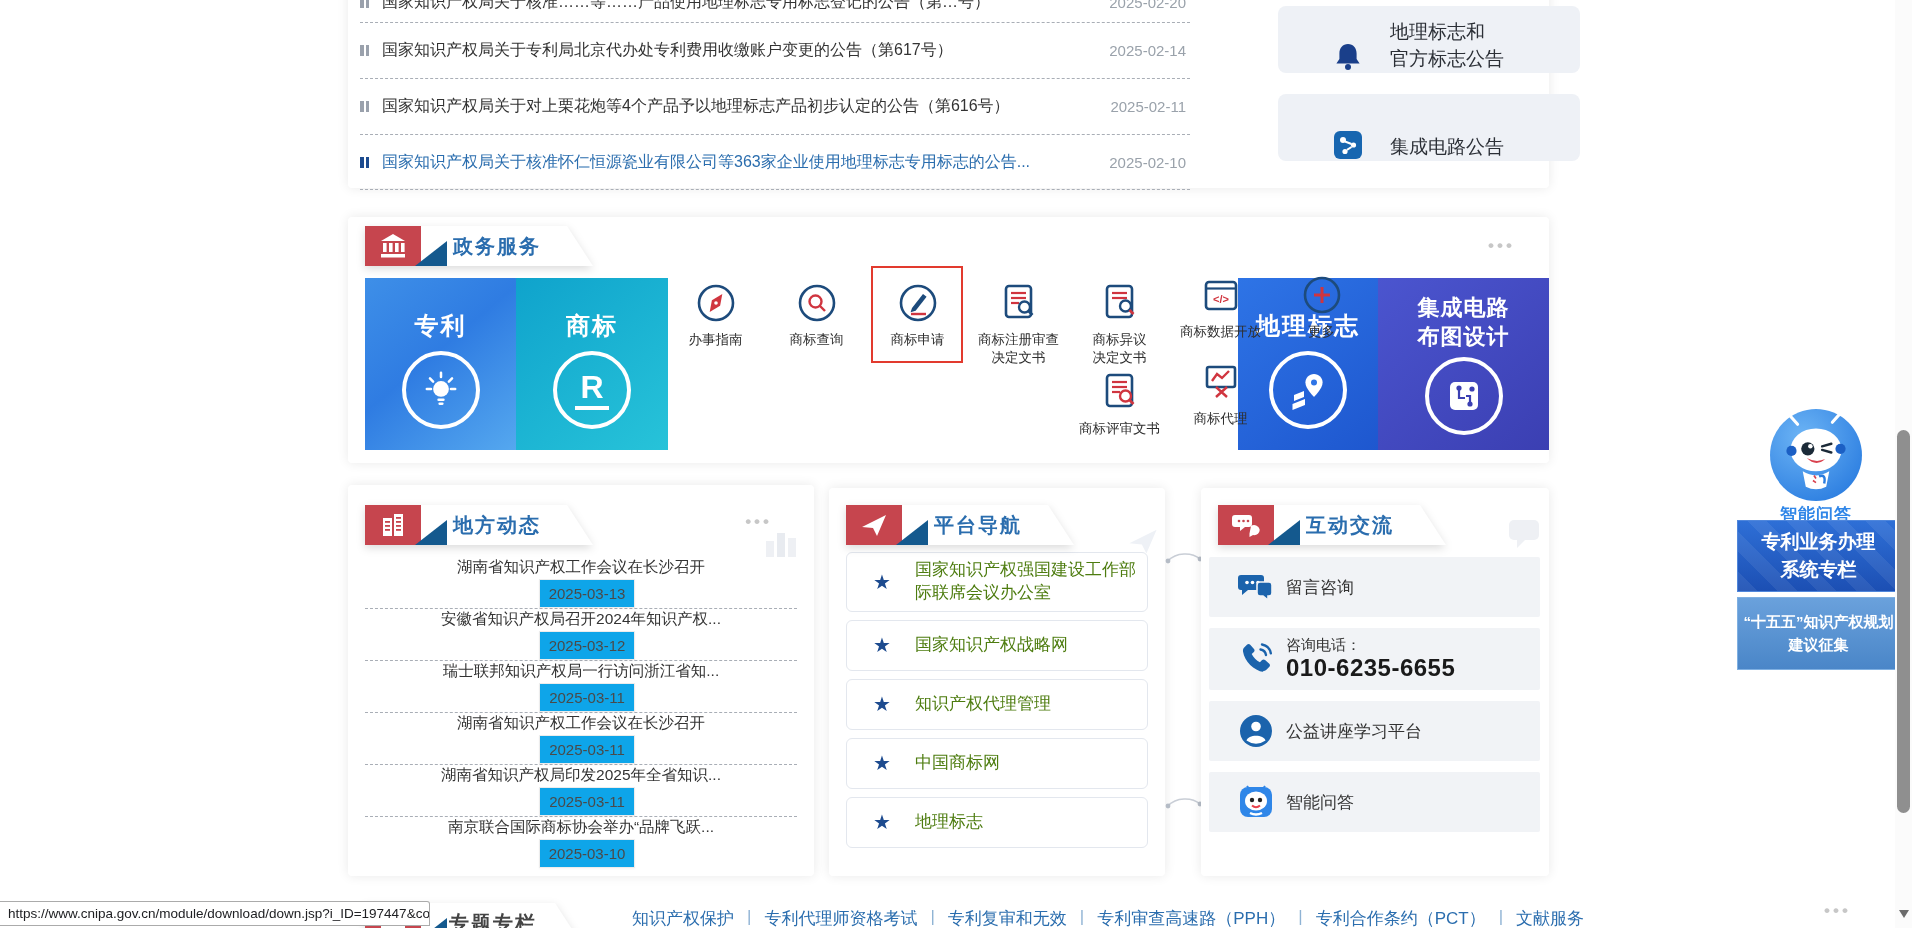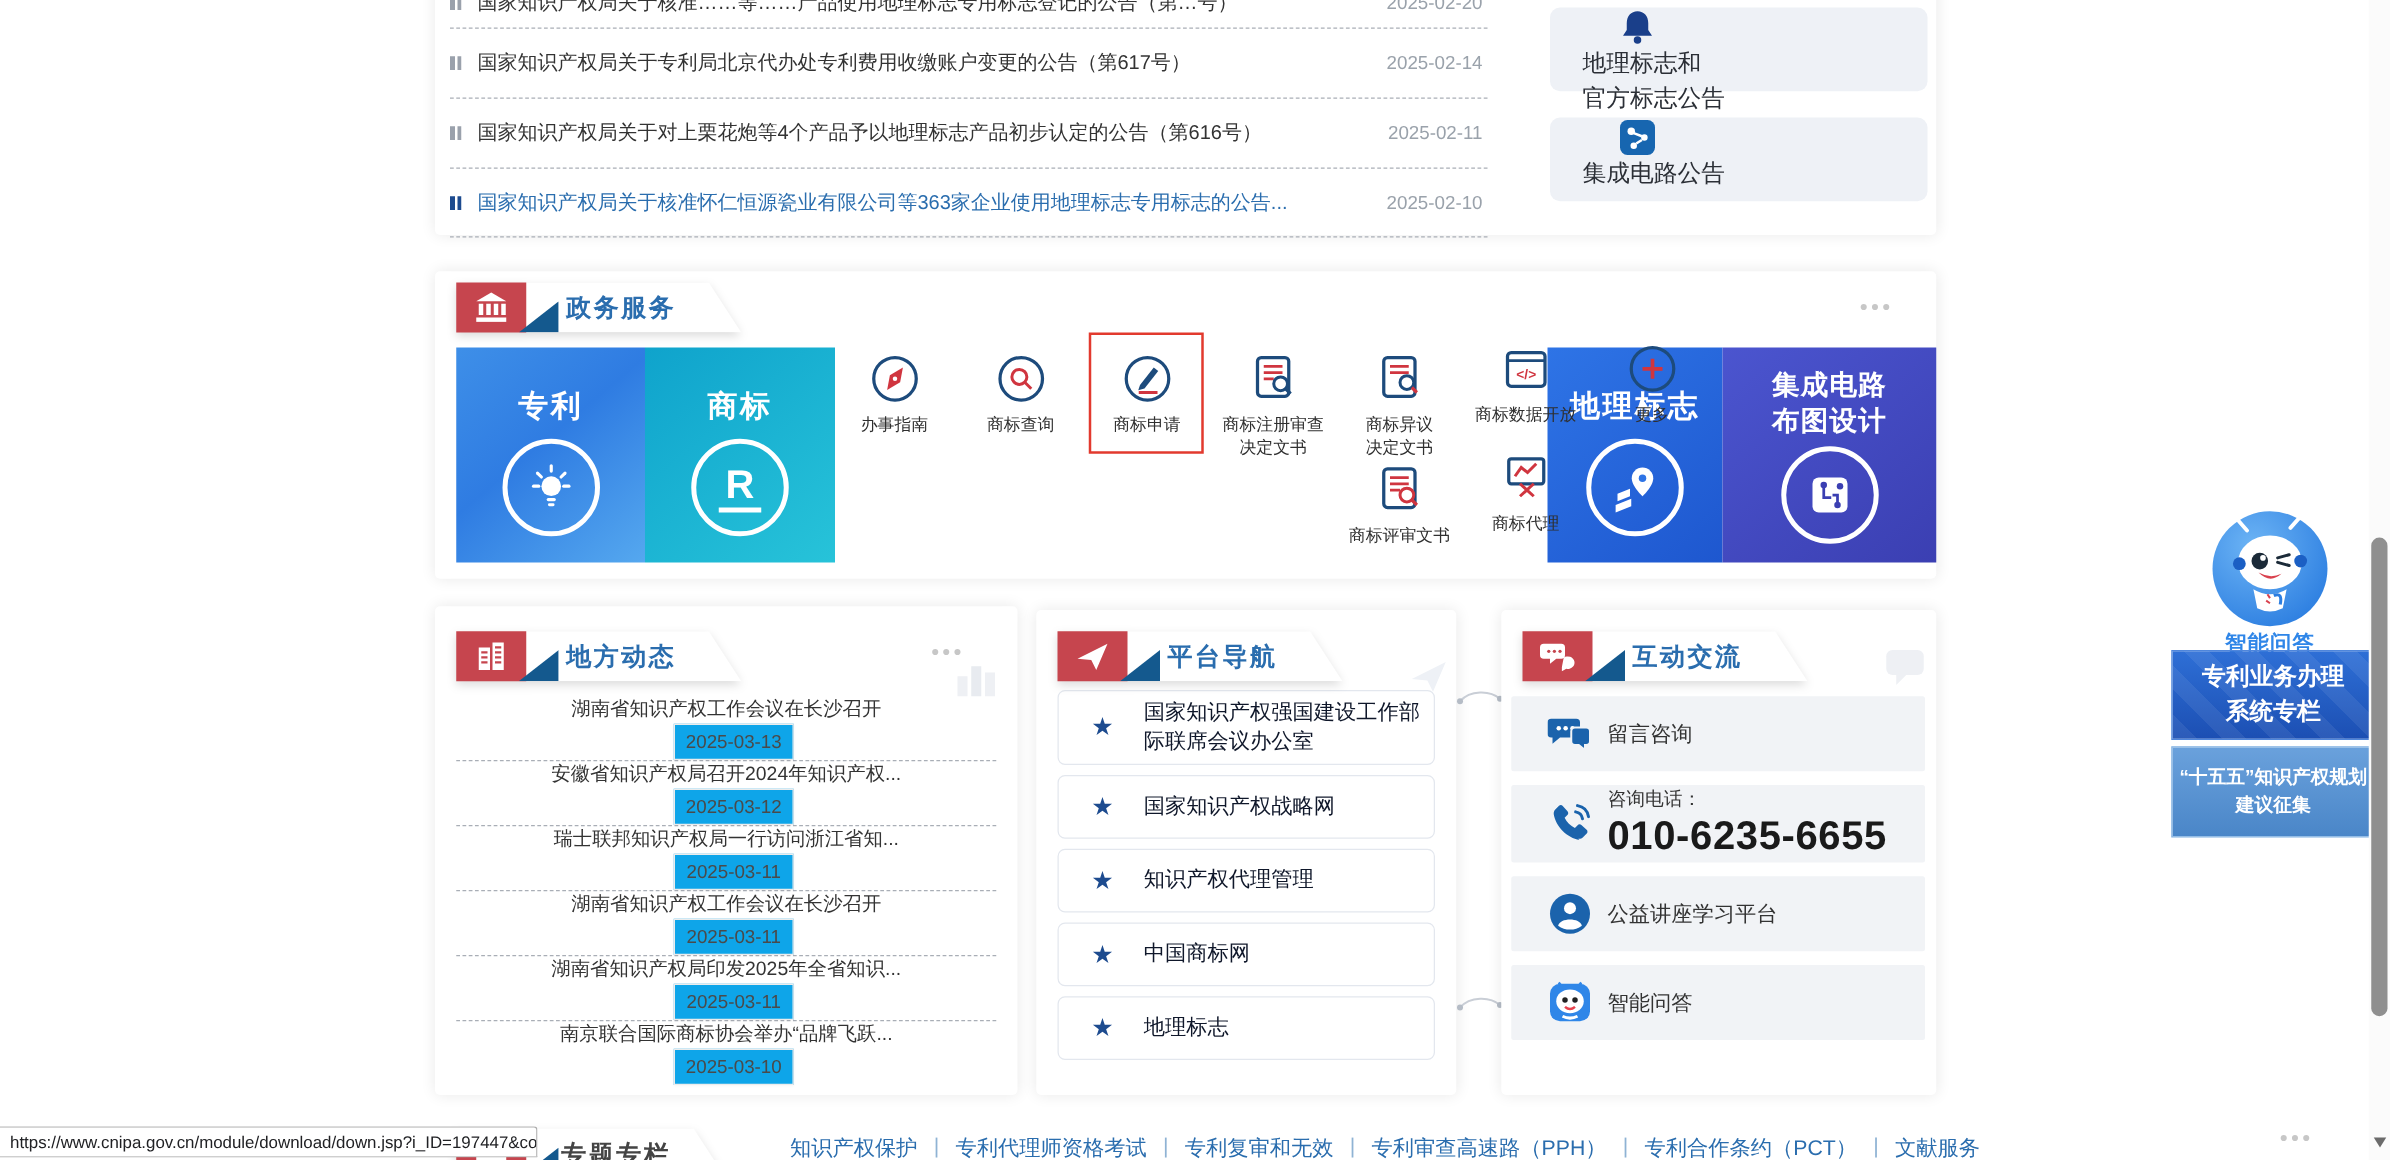--- a/index.html
+++ b/index.html
@@ -22,22 +22,22 @@
   
   #news-card{left:348px;top:-62px;width:1201px;height:250px;}
   .news-list{position:absolute;left:12px;top:44px;width:830px;}
   .news-row{display:flex;align-items:center;border-bottom:1px dashed #a9aeb6;}
   .news-row .bullet{display:inline-flex;gap:2px;margin-right:13px;flex:0 0 auto;}
   .news-row .bullet i{width:3.5px;height:11px;background:#9aa1ac;display:block;}
   .news-row.link .bullet i{background:#1d4b8f;}
   .news-title{font-size:16px;color:#333;white-space:nowrap;overflow:hidden;}
   .news-row.link .news-title{color:#2a6dae;}
   .news-date{font-size:15px;color:#9aa2ab;margin-left:auto;padding-right:4px;flex:0 0 auto;}
-  .notice{position:absolute;left:892px;width:302px;height:67px;background:#eef1f6;border-radius:8px;
-          display:flex;align-items:flex-start;flex-direction:column;}
+  .notice{position:absolute;left:930px;width:302px;height:67px;background:#eef1f6;border-radius:8px;
+          display:flex;align-items:flex-end;}
   .notice .n-icon{margin-left:54px;flex:0 0 auto;display:flex;}
   .notice .n-label{margin-left:26px;font-size:19px;color:#2b2f36;line-height:1.45;white-space:pre-line;font-weight:500;}
 
   
   #services-card{left:348px;top:217px;width:1201px;height:246px;}
   .tile{position:absolute;top:61px;height:172px;display:flex;flex-direction:column;align-items:center;overflow:hidden;}
   .tile .t-label{margin-top:32px;font-size:24px;font-weight:bold;color:#fff;text-align:center;line-height:1.3;white-space:pre-line;letter-spacing:2px;}
   .tile.two .t-label{margin-top:16px;font-size:22px;letter-spacing:1px;}
   .tile .ring{margin-top:10px;width:70px;height:70px;border:4px solid #fff;border-radius:50%;
               display:flex;align-items:center;justify-content:center;flex:0 0 auto;}
@@ -62,32 +62,32 @@
   .local-row:last-child{border-bottom:none;}
   .local-title{font-size:15.5px;color:#333;white-space:nowrap;overflow:hidden;flex:1;}
   .local-date{margin-left:12px;border:1px solid #ececec;background:#0ea5e9;box-shadow:0 1px 2px rgba(0,0,0,.04);
               padding:5px 9px;font-size:15px;color:#4a4a4a;flex:0 0 auto;}
 
   #platform-card{left:829px;top:488px;width:336px;height:388px;}
   .nav-list{position:absolute;left:17px;top:64px;width:302px;}
   .nav-box{border:1px solid #e3e7ee;border-radius:6px;margin-bottom:8px;display:flex;align-items:center;
            padding:0 10px 0 26px;box-sizing:border-box;min-height:51px;background:#fff;}
   .nav-box .star{color:#1d4b8f;font-size:20px;margin-right:24px;flex:0 0 auto;}
-  .nav-box .nav-label{font-size:17px;color:#0f172a;line-height:1.35;padding:6px 0;}
+  .nav-box .nav-label{font-size:17px;color:#4d7c0f;line-height:1.35;padding:6px 0;}
 
   #interact-card{left:1201px;top:488px;width:348px;height:388px;}
   .it-list{position:absolute;left:8px;top:69px;width:331px;}
   .it-box{height:60px;background:#f1f3f6;border-radius:2px;margin-bottom:11px;display:flex;align-items:center;
           padding-left:29px;box-sizing:border-box;}
   .it-icon{width:36px;height:36px;flex:0 0 auto;margin-right:12px;display:flex;align-items:center;justify-content:center;}
   .it-label{font-size:17px;color:#333;}
   .it-box.tel{height:62px;}
   .it-tel-wrap{display:flex;flex-direction:column;line-height:1.2;}
   .it-tel-label{font-size:15px;color:#333;}
-  .it-tel-num{font-size:32px;font-weight:bold;color:#1a1a1a;letter-spacing:.5px;}
+  .it-tel-num{font-size:24px;font-weight:bold;color:#1a1a1a;letter-spacing:.5px;}
 
   
   .wm{position:absolute;opacity:1;}
   .connector{position:absolute;width:42px;height:20px;}
 
   
   #mascot{position:absolute;left:1769px;top:408px;width:94px;height:94px;}
   #mascot-label{position:absolute;left:1763px;top:503px;width:106px;text-align:center;font-size:17px;font-weight:900;
                 color:#2f86e8;letter-spacing:1px;
                 text-shadow:0 1px 0 #fff,0 -1px 0 #fff,1px 0 0 #fff,-1px 0 0 #fff;}

